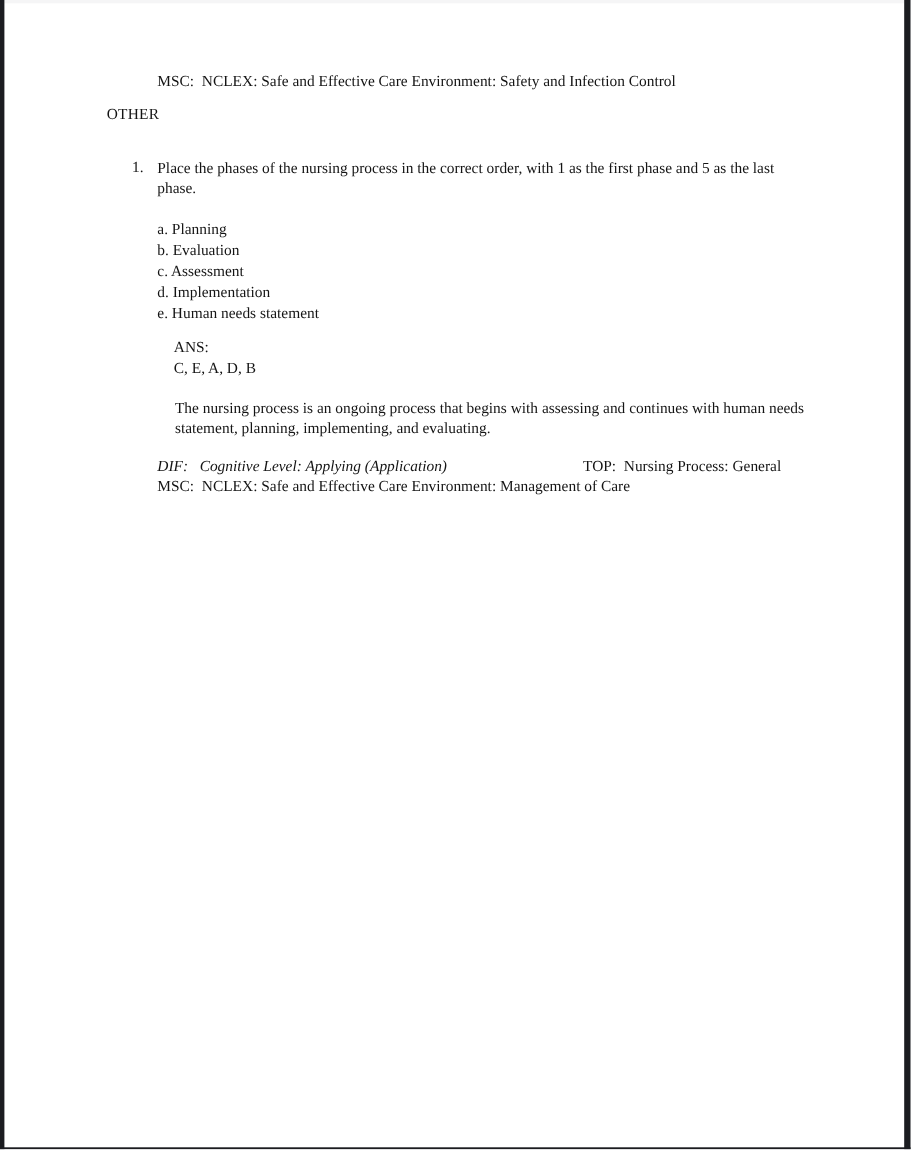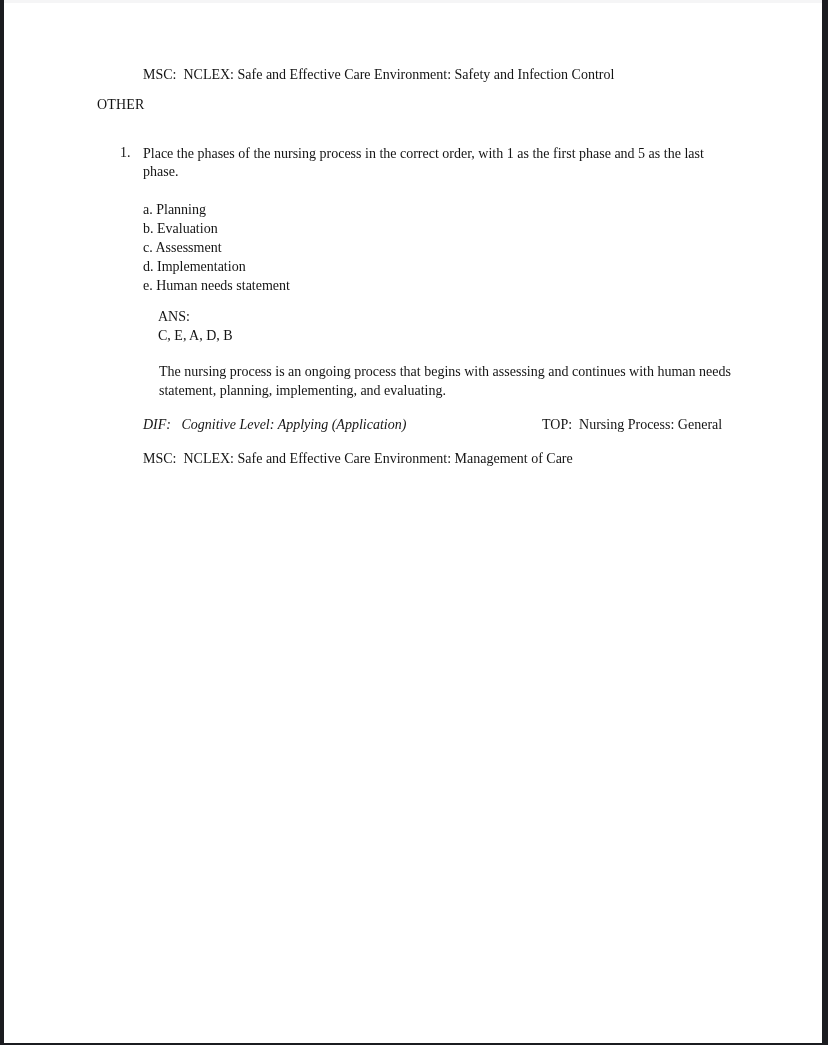--- a/index.html
+++ b/index.html
@@ -41,22 +41,22 @@
   .section-heading { left: 97px; top: 96px; font-weight: normal; letter-spacing: 0.2px; }
   .question-row { position: absolute; left: 120px; top: 145px; width: 620px; display: flex; }
   .question-number { flex: 0 0 23px; white-space: pre; }
   .question-text { width: 600px; line-height: 18px; white-space: pre-wrap; }
   .options { position: absolute; left: 143px; top: 200px; line-height: 19px; }
   .option { white-space: pre-wrap; }
   .answer-block { position: absolute; left: 158px; top: 308px; line-height: 18.5px; }
   .rationale { position: absolute; left: 143px; top: 363px; width: 600px; line-height: 18.5px; white-space: pre-wrap; margin-left: 16px; }
   .dif-row { position: absolute; left: 143px; top: 417px; width: 640px; height: 18px; }
   .dif-segment { position: absolute; left: 0; top: 0; white-space: pre-wrap; font-style: italic; }
-  .top-segment { position: absolute; left: 387px; top: 0; white-space: pre-wrap; margin-left: 12px; }
-  .msc-bottom-line { left: 143px; top: 434px; margin-top: 16px; }
+  .top-segment { position: absolute; left: 387px; top: 0; white-space: pre-wrap; }
+  .msc-bottom-line { left: 143px; top: 434px; }
 </style>
 </head>
 <body>
 
 <div class="page">
   <div class="top-strip"></div>
   <div class="edge-left"></div>
   <div class="edge-right"></div>
   <div class="edge-bottom"></div>
 

